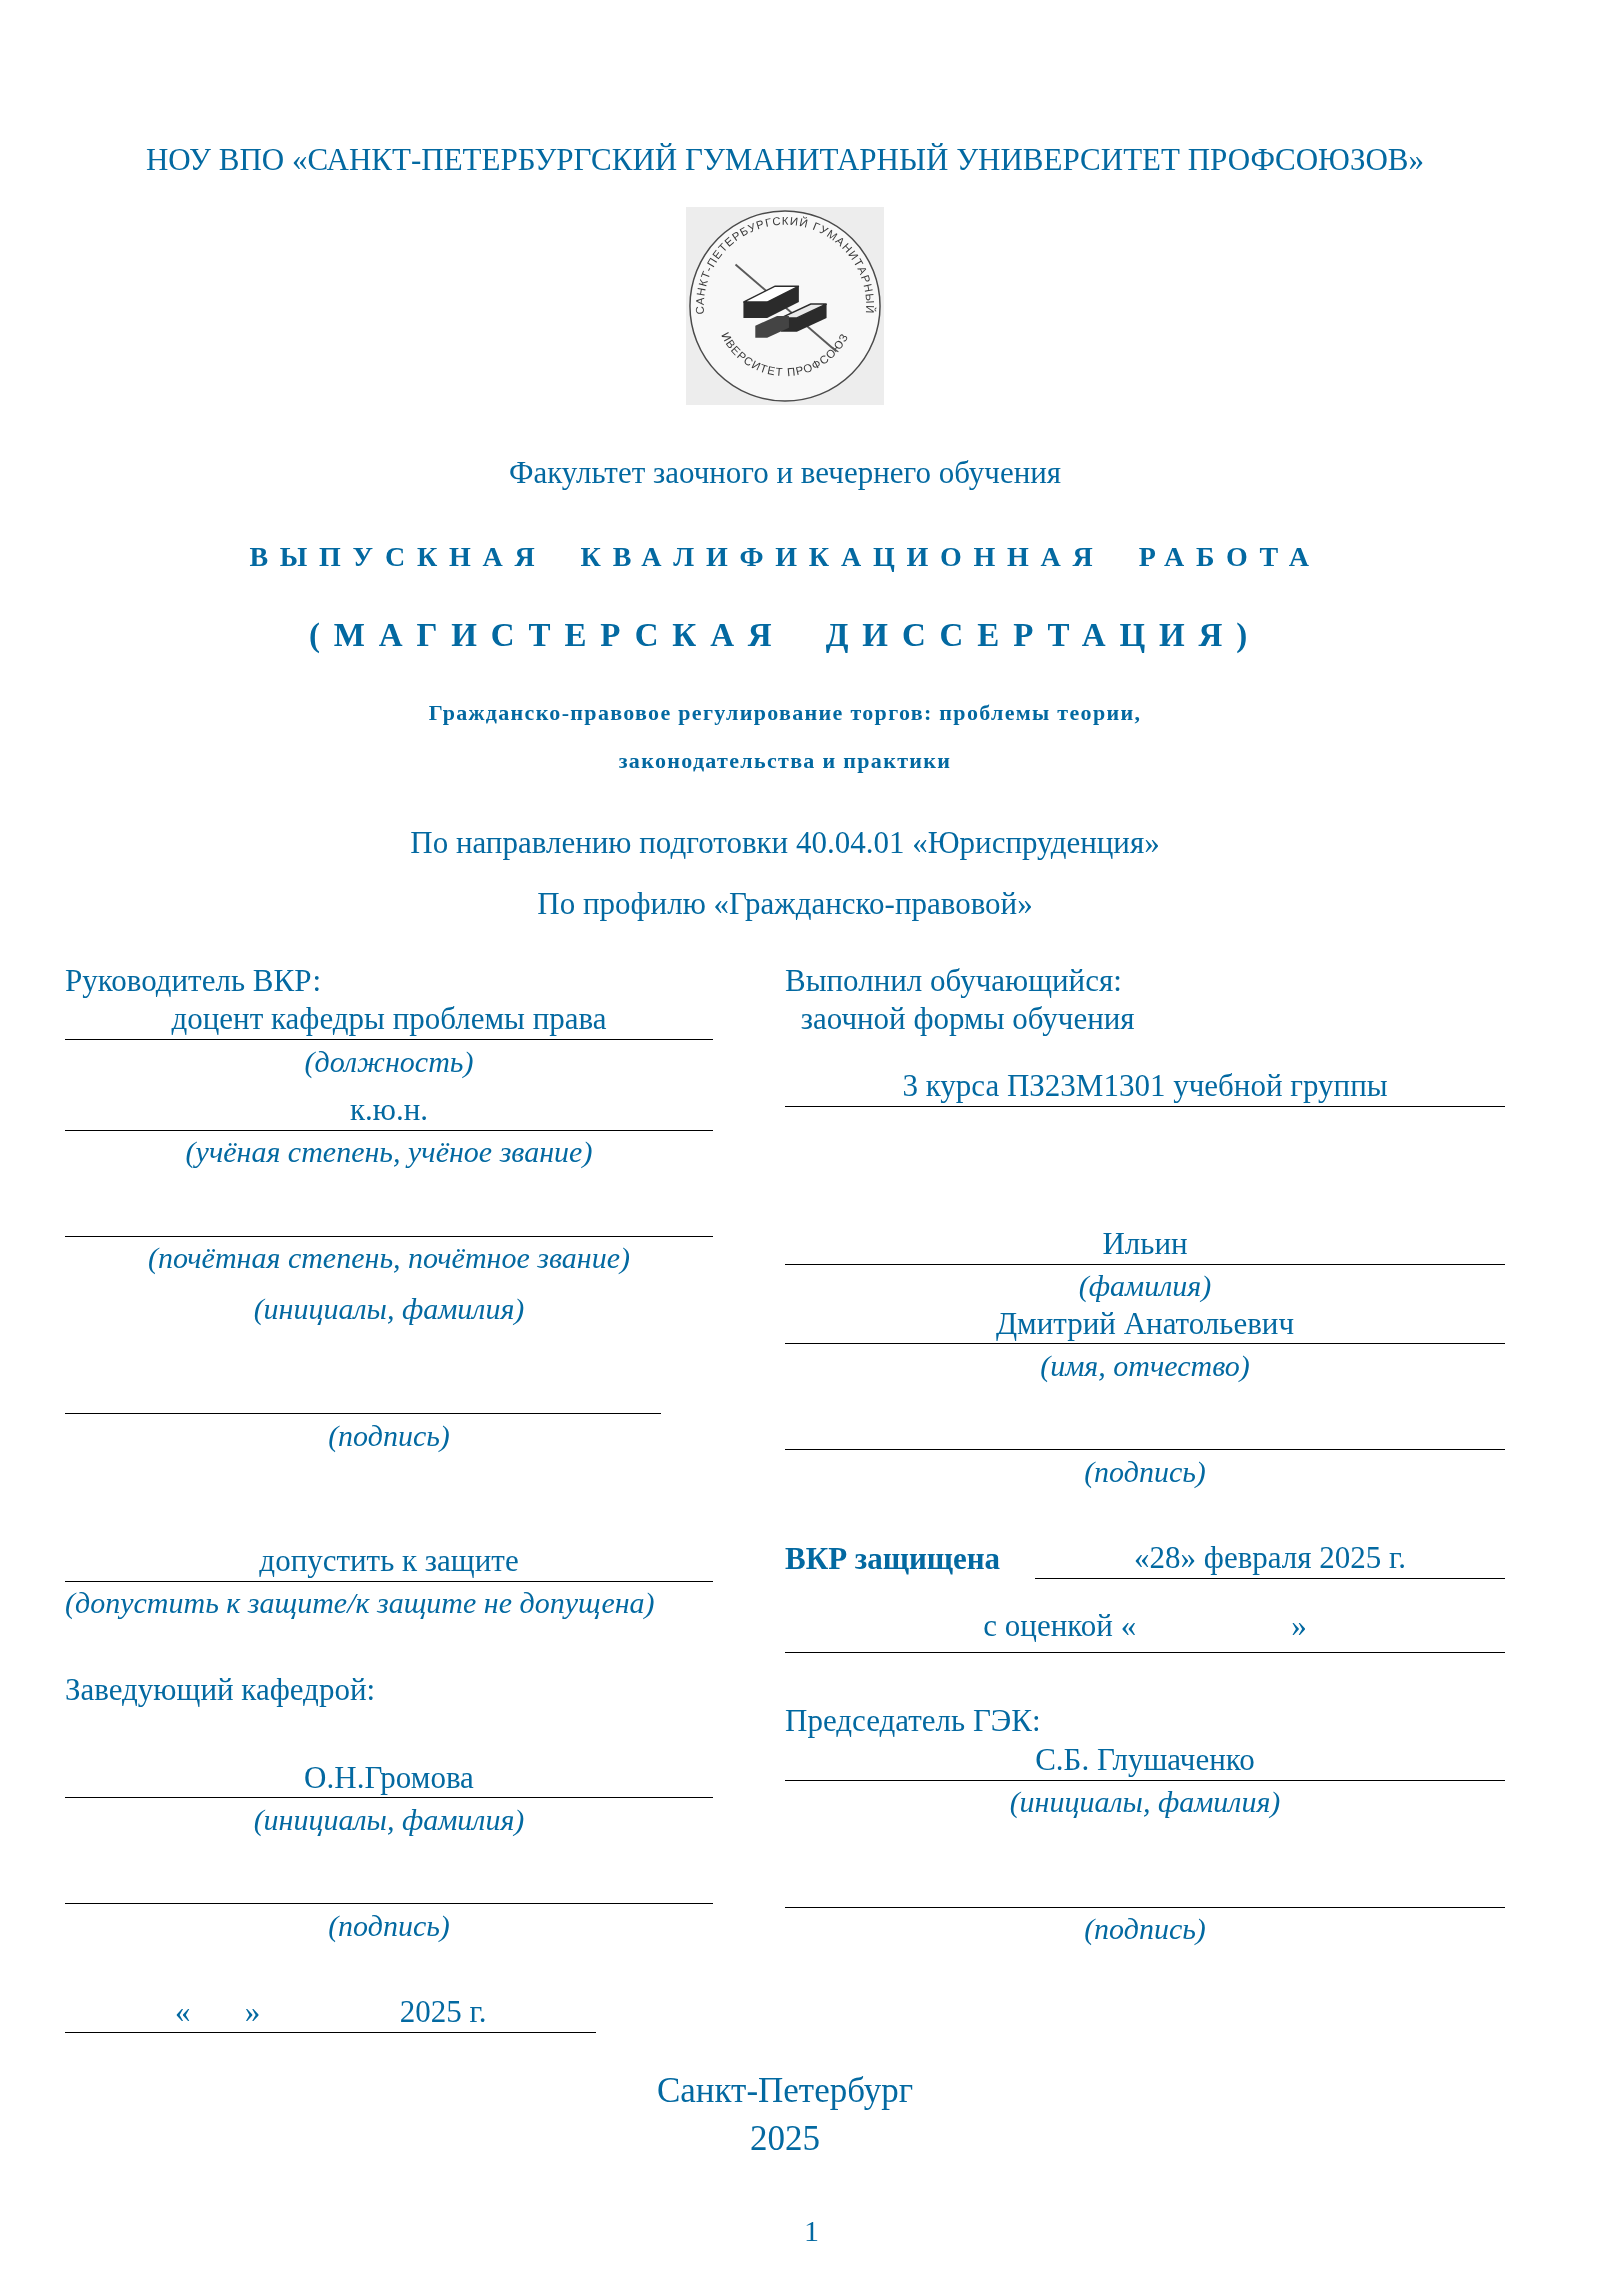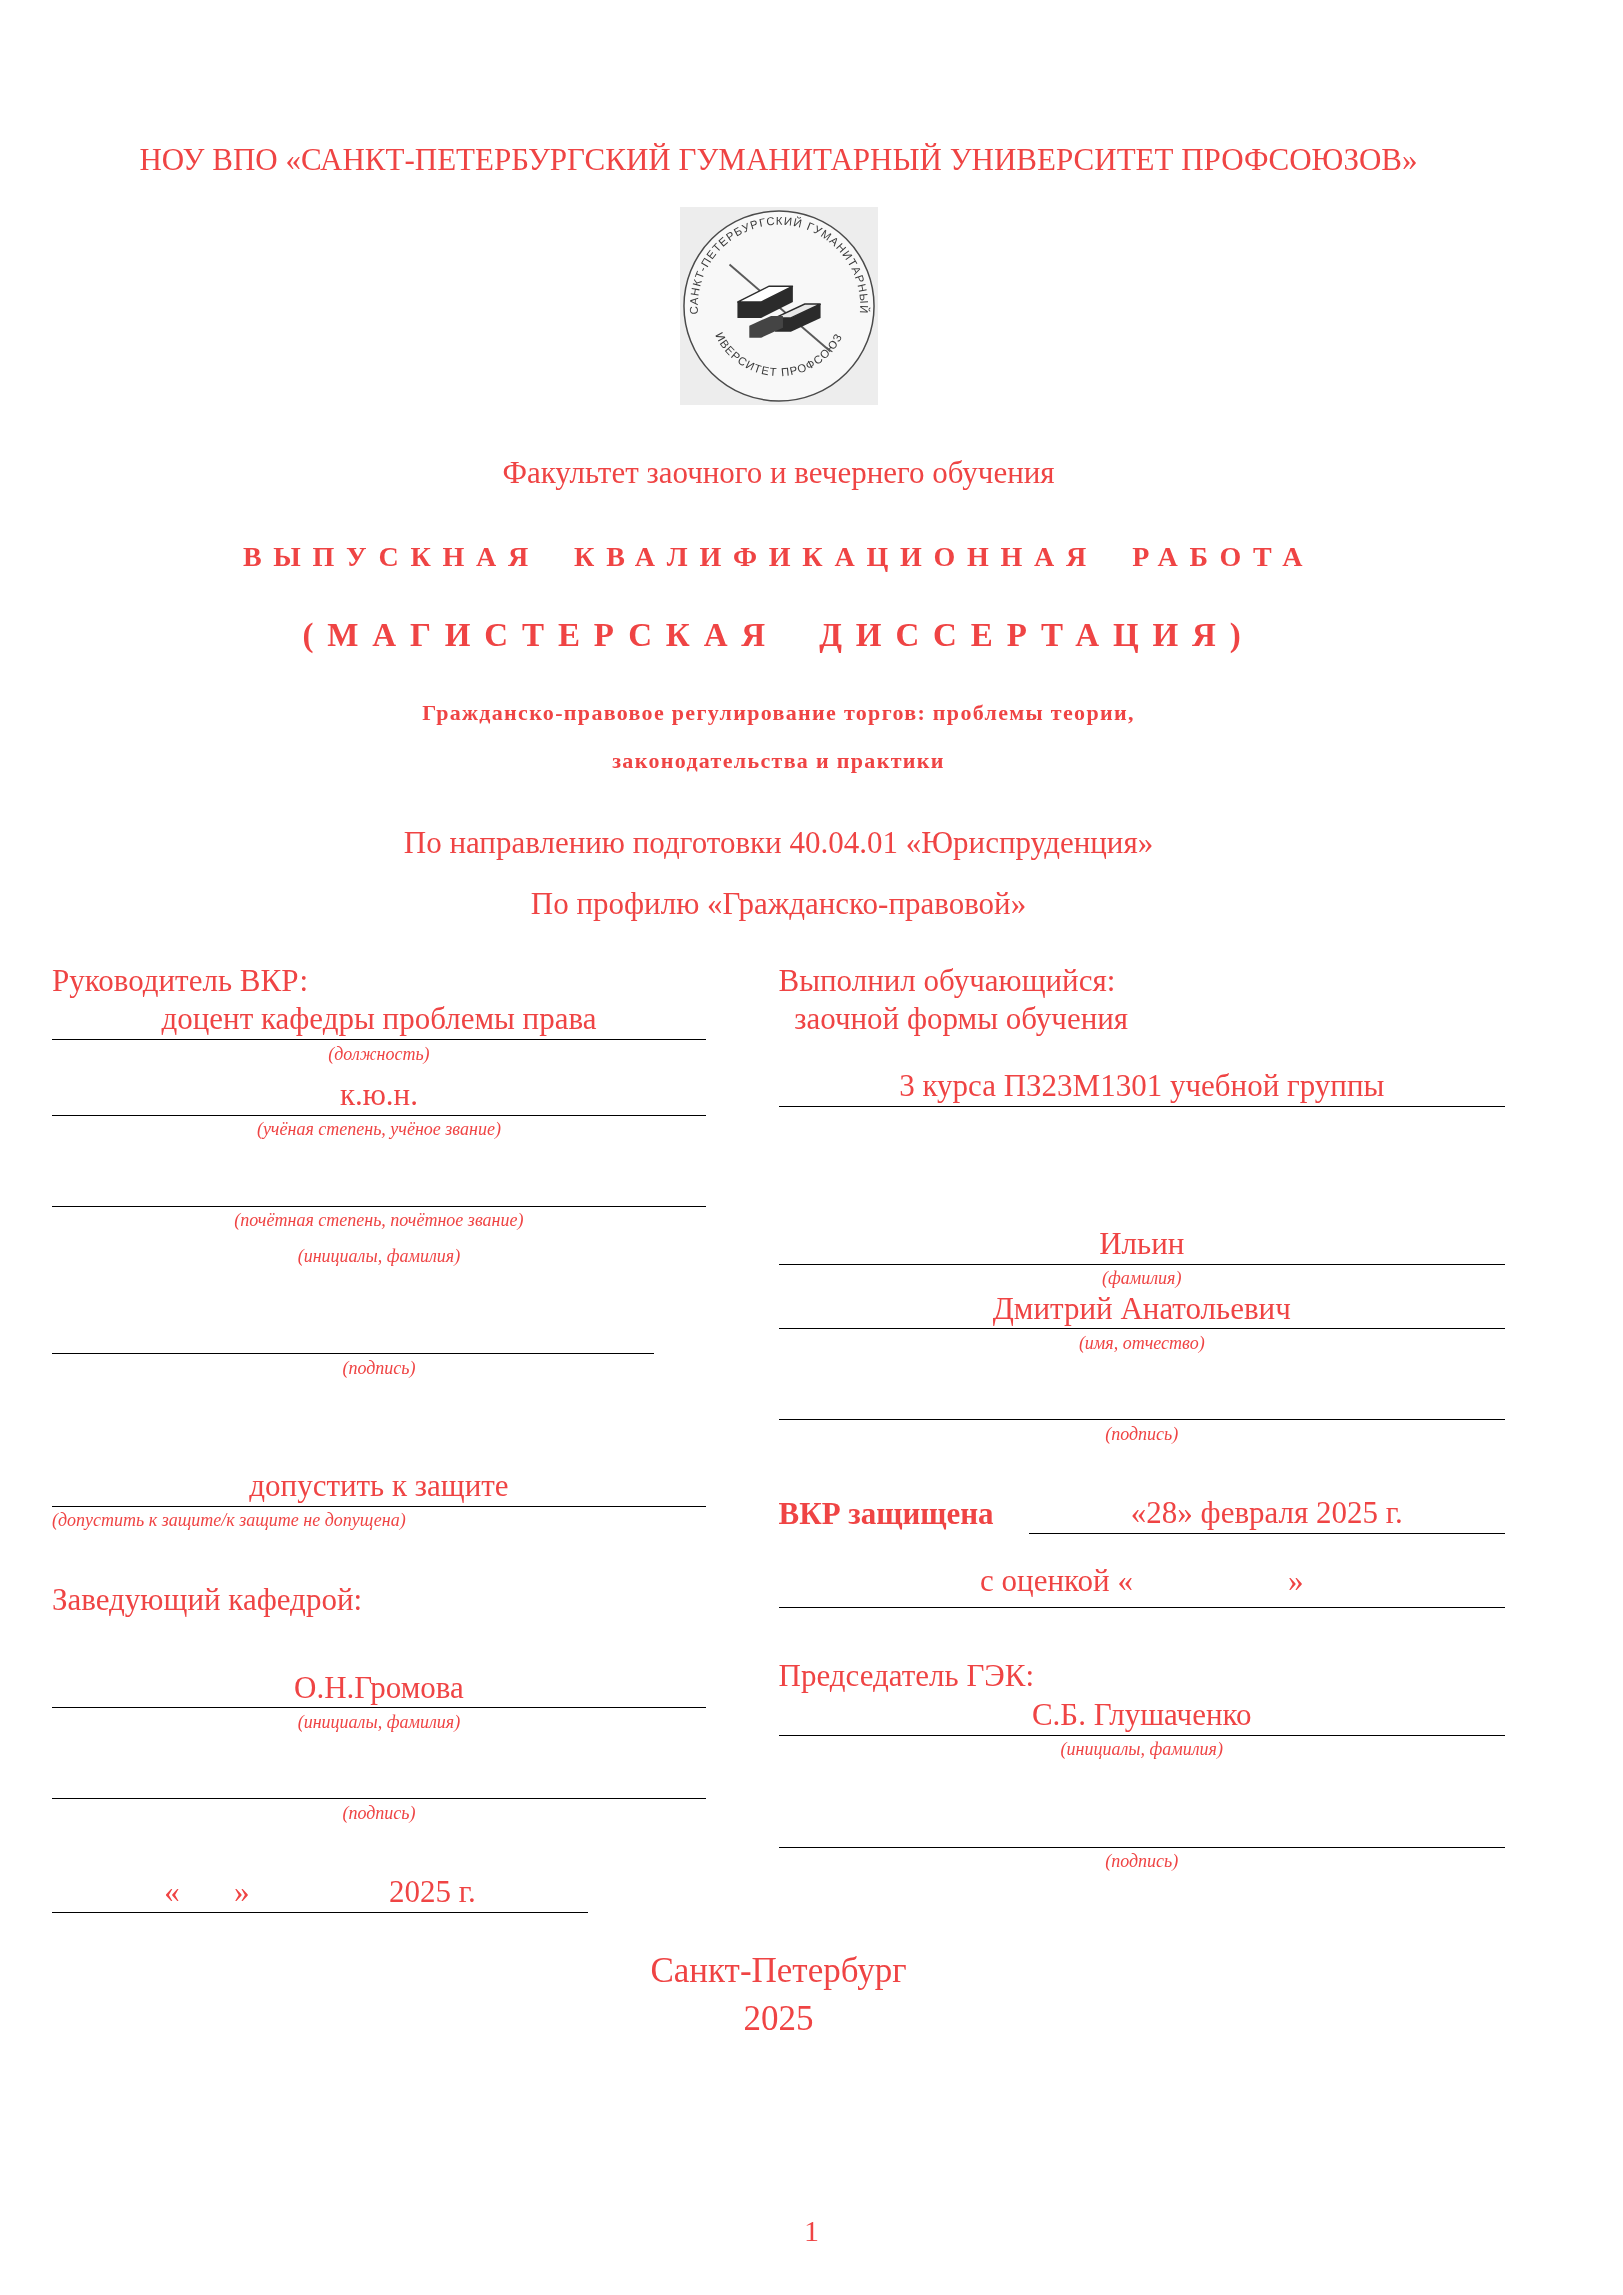--- a/index.html
+++ b/index.html
@@ -1,25 +1,25 @@
 <!DOCTYPE html>
 <html style="font-size:12.6px"><head>
 <meta charset="utf-8">
 <style>
   * { box-sizing: border-box; margin: 0; padding: 0; }
   html, body { background: #ffffff; }
   .page {
     width: 1623px;
     height: 2295px;
     background: #ffffff;
-    color: #ef4444;
+    color: #0369a1;
     font-family: "Liberation Serif", serif;
     font-size: 31px;
     line-height: 1.25;
-    padding: 141px 118px 0 52px;
+    padding: 141px 118px 0 65px;
     position: relative;
     overflow: hidden;
   }
   .center { text-align: center; }
   .pre { white-space: pre; }
 
   .header-line { text-align: center; font-size: 31px; }
 
   .logo-wrap { display: flex; justify-content: center; margin-top: 27px; }
   .logo-svg { width: 198px; height: 198px; }
@@ -62,21 +62,21 @@
     align-items: flex-start;
   }
   .col-left { width: 45%; }
   .col-right { width: 50%; }
 
   .field-label { text-align: left; }
   .value { text-align: center; }
   .u { border-bottom: 1.6px solid #000; }
   .cap {
     font-style: italic;
-    font-size: 18px;
+    font-size: 30px;
     text-align: center;
     padding-top: 2.4px;
   }
   .cap-left { text-align: left; }
   .blank-line { height: 38px; border-bottom: 1.6px solid #000; }
   .blank-line.short { width: 92%; }
 
   .mt-s { margin-top: 11px; }
   .mt-m { margin-top: 28px; }
   .mt-l { margin-top: 49px; }

